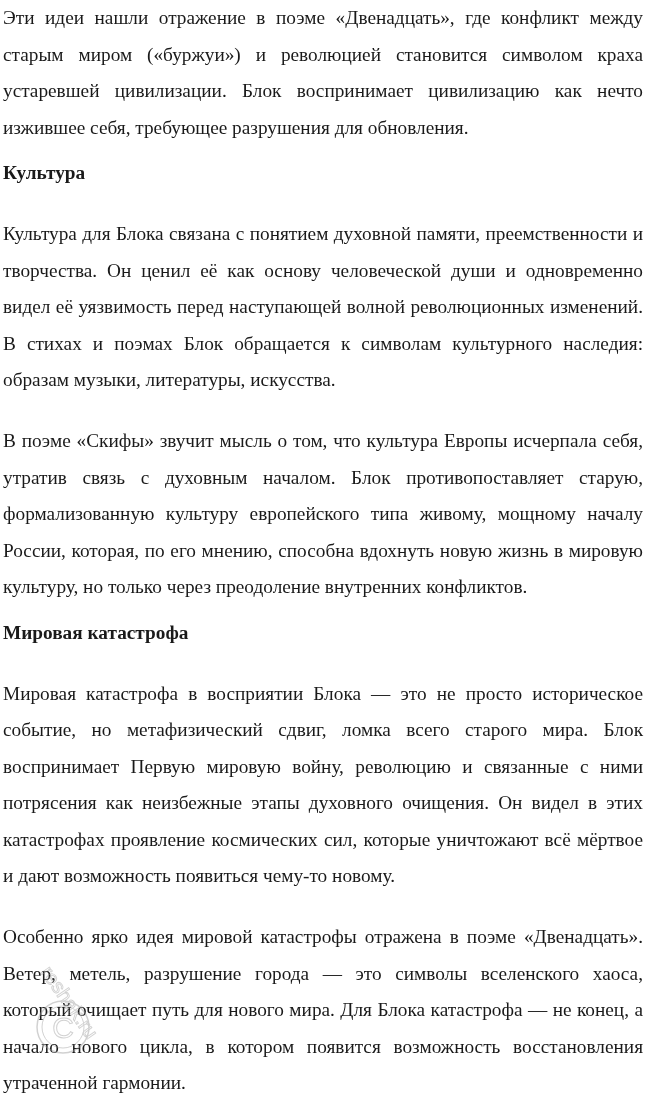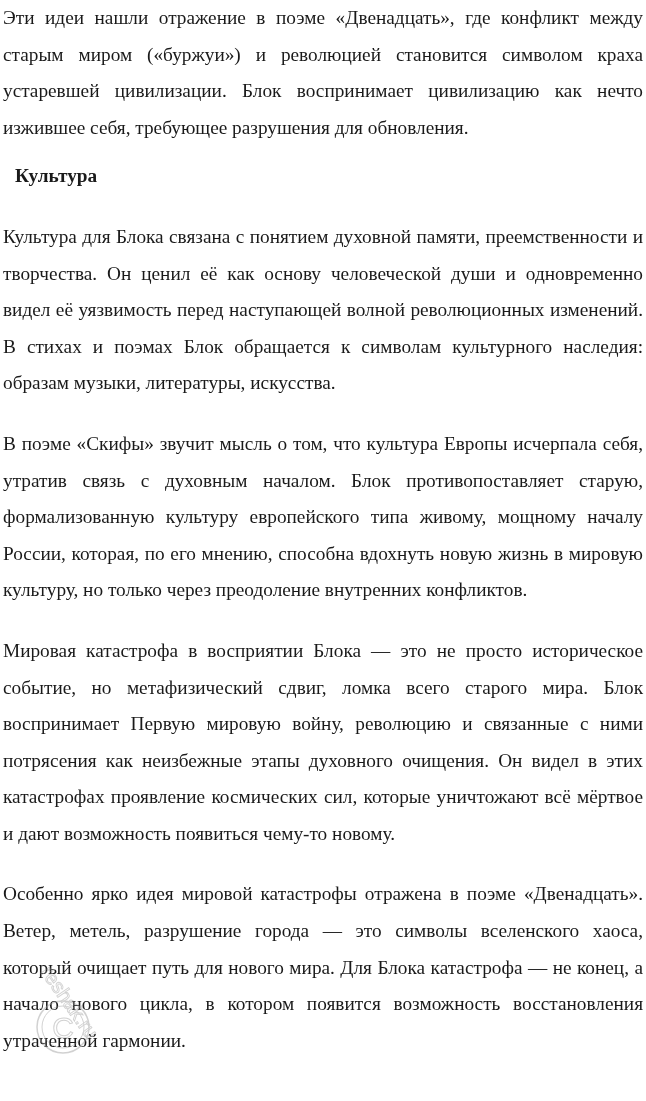--- a/index.html
+++ b/index.html
@@ -22,21 +22,21 @@
       width: 640px;
     }
     p {
       margin: 0;
       font-size: 19.3px;
       line-height: 36.6px;
       text-align: justify;
     }
     p.para { margin-bottom: 9px; margin-top: 24px; }
     h2 {
-      margin: 12px;
+      margin: 0;
       font-size: 19.3px;
       font-weight: bold;
       line-height: 36.6px;
       margin-bottom: 9px;
     }
     #p1 { margin-top: 0px; font-family: Liberation Serif, serif; }
     .watermark {
       position: absolute;
       left: 18px;
       top: 952px;
@@ -49,20 +49,21 @@
 </head>
 <body>
 
 <div class="page">
   <p class="para" id="p1">Эти идеи нашли отражение в поэме «Двенадцать», где конфликт между старым миром («буржуи») и революцией становится символом краха устаревшей цивилизации. Блок воспринимает цивилизацию как нечто изжившее себя, требующее разрушения для обновления.</p>
 
   <h2>Культура</h2>
   <p class="para">Культура для Блока связана с понятием духовной памяти, преемственности и творчества. Он ценил её как основу человеческой души и одновременно видел её уязвимость перед наступающей волной революционных изменений. В стихах и поэмах Блок обращается к символам культурного наследия: образам музыки, литературы, искусства.</p>
   <p class="para">В поэме «Скифы» звучит мысль о том, что культура Европы исчерпала себя, утратив связь с духовным началом. Блок противопоставляет старую, формализованную культуру европейского типа живому, мощному началу России, которая, по его мнению, способна вдохнуть новую жизнь в мировую культуру, но только через преодоление внутренних конфликтов.</p>
 
+  <h2>Мировая катастрофа</h2>
   <p class="para">Мировая катастрофа в восприятии Блока — это не просто историческое событие, но метафизический сдвиг, ломка всего старого мира. Блок воспринимает Первую мировую войну, революцию и связанные с ними потрясения как неизбежные этапы духовного очищения. Он видел в этих катастрофах проявление космических сил, которые уничтожают всё мёртвое и дают возможность появиться чему-то новому.</p>
   <p class="para">Особенно ярко идея мировой катастрофы отражена в поэме «Двенадцать». Ветер, метель, разрушение города — это символы вселенского хаоса, который очищает путь для нового мира. Для Блока катастрофа — не конец, а начало нового цикла, в котором появится возможность восстановления утраченной гармонии.</p>
 </div>
 
 <div class="watermark">
   <svg width="120" height="120" viewBox="0 0 120 120">
     <circle cx="45" cy="75" r="26" fill="none" stroke="#9a9a9a" stroke-width="1.5"></circle>
     <circle cx="45" cy="75" r="21" fill="none" stroke="#9a9a9a" stroke-width="1"></circle>
     <text x="45" y="86" text-anchor="middle" font-size="30" fill="none" stroke="#9a9a9a" stroke-width="1" font-family="Liberation Sans, sans-serif">C</text>
     <text x="22" y="20" font-size="20" fill="none" stroke="#9a9a9a" stroke-width="0.9" font-family="Liberation Sans, sans-serif" transform="rotate(55 22 20)">reshak.ru</text>

